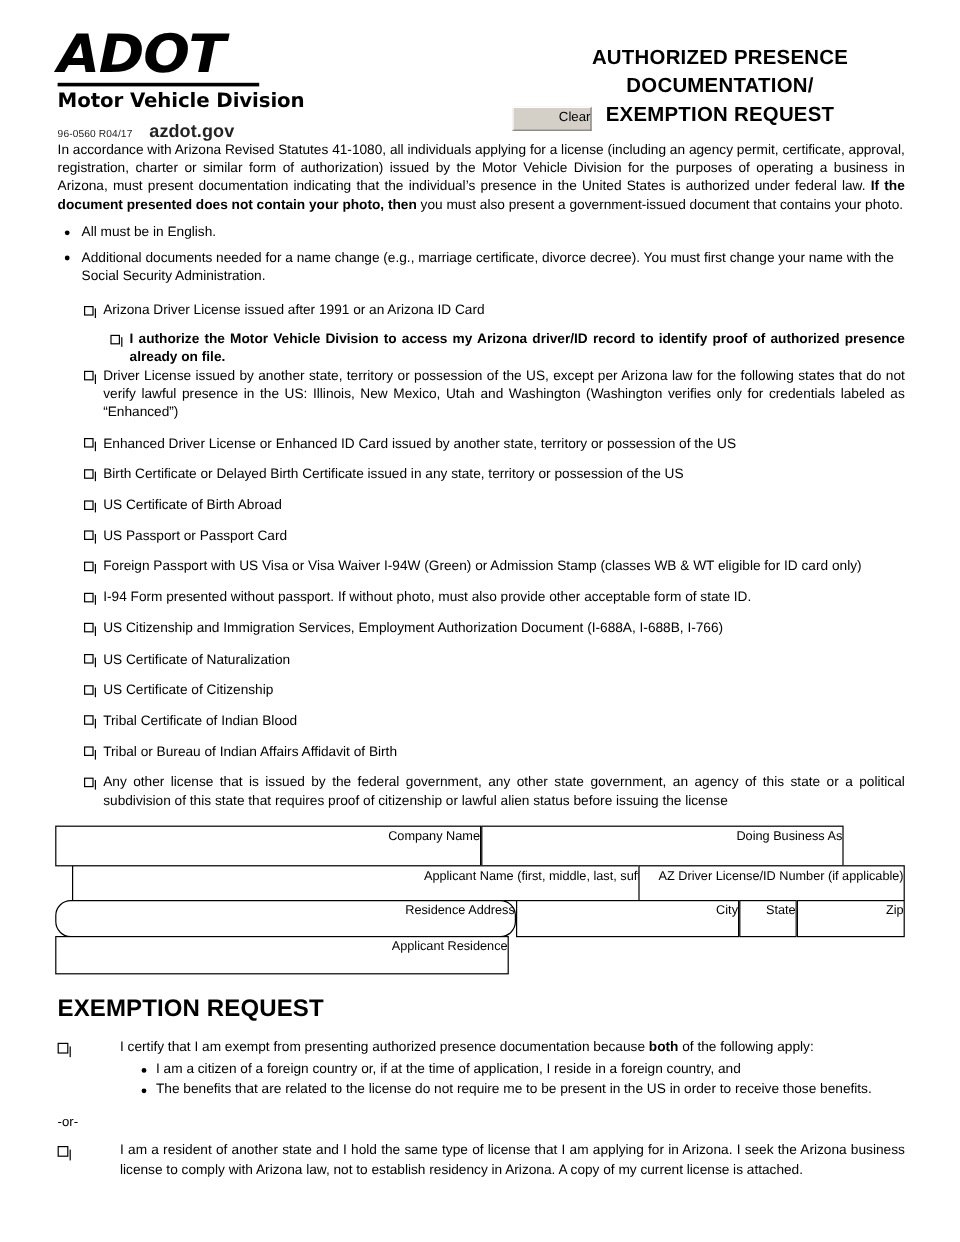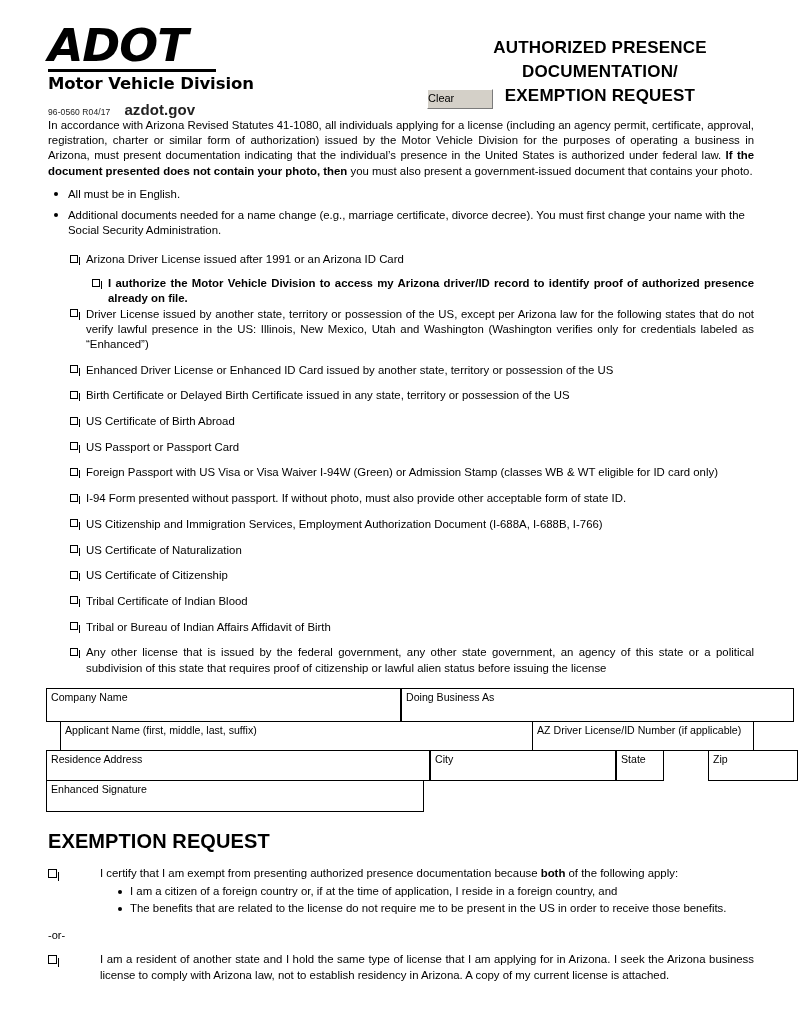--- a/index.html
+++ b/index.html
@@ -86,21 +86,21 @@
     letter-spacing: 0.2px;
   }
   .clear-button {
     position: absolute;
     left: 427px;
     top: 89px;
     width: 64px;
     height: 18px;
     font-size: 11px;
     line-height: 16px;
-    text-align: left;
+    text-align: right;
     background: #d4d0c8;
     border-top: 1.5px solid #ffffff;
     border-left: 1.5px solid #ffffff;
     border-right: 1.5px solid #7b7b7b;
     border-bottom: 1.5px solid #7b7b7b;
     color: #000;
     cursor: pointer;
     font-family: "Liberation Sans", sans-serif;
   }
 
@@ -192,21 +192,21 @@
   }
   .fcell {
     position: absolute;
     box-sizing: border-box;
     border: 1px solid #000;
     font-size: 10.6px;
     line-height: 13px;
     padding: 2px 0 0 4px;
     background: #fff;
   }
-  .fcell .lbl { display: block; }
+  .fcell .lbl { display: block; text-align: right; }
 
   
   .exempt-heading {
     position: absolute;
     left: 48px;
     top: 830px;
     font-size: 20px;
     font-weight: bold;
     letter-spacing: 0.1px;
     font-family: "Liberation Sans", sans-serif;
@@ -316,46 +316,46 @@
       <div class="chk-row nowrap"><span class="cbox"></span><span>Tribal Certificate of Indian Blood</span></div>
       <div class="chk-row nowrap"><span class="cbox"></span><span>Tribal or Bureau of Indian Affairs Affidavit of Birth</span></div>
       <div class="chk-row"><span class="cbox"></span><span>Any other license that is issued by the federal government, any other state government, an agency of this state or a political subdivision of this state that requires proof of citizenship or lawful alien status before issuing the license</span></div>
     </div>
   </div>
 
   <div class="formtable">
     <div class="fcell" style="left:0px; top:0px; width:355px; height:34px;">
         <span class="lbl">Company Name</span>
       </div>
-    <div class="fcell" style="left:355px; top:0px; width:393px; height:34px;">
+    <div class="fcell" style="left:355px; top:0px; width:302px; height:34px;">
         <span class="lbl">Doing Business As</span>
       </div>
 
     <div class="fcell" style="left:0px; top:33px; width:486px; height:30px;margin-left:14px;">
         <span class="lbl">Applicant Name (first, middle, last, suffix)</span>
       </div>
     <div class="fcell" style="left:486px; top:33px; width:222px; height:30px;">
         <span class="lbl">AZ Driver License/ID Number (if applicable)</span>
       </div>
 
-    <div class="fcell" style="left:0px; top:62px; width:384px; height:31px;">
+    <div class="fcell" style="left:0px; top:62px; width:384px; height:31px;border-radius:13px;">
         <span class="lbl">Residence Address</span>
       </div>
     <div class="fcell" style="left:384px; top:62px; width:186px; height:31px;">
         <span class="lbl">City</span>
       </div>
     <div class="fcell" style="left:570px; top:62px; width:48px; height:31px;">
         <span class="lbl">State</span>
       </div>
-    <div class="fcell" style="left:618px; top:62px; width:90px; height:31px;margin-left:44px;">
+    <div class="fcell" style="left:618px; top:62px; width:90px; height:31px;">
         <span class="lbl">Zip</span>
       </div>
 
     <div class="fcell" style="left:0px; top:92px; width:378px; height:32px;">
-        <span class="lbl">Enhanced Signature</span>
+        <span class="lbl">Applicant Residence</span>
       </div>
   </div>
 
   <div class="exempt-heading">EXEMPTION REQUEST</div>
 
   <div class="exempt-block" id="exempt-1">
     <span class="ex-cbox"></span>
     <div class="ex-text">
       <span>I certify that I am exempt from presenting authorized presence documentation because </span><b>both</b><span> of the following apply:</span>
       <ul class="ex-sublist">

